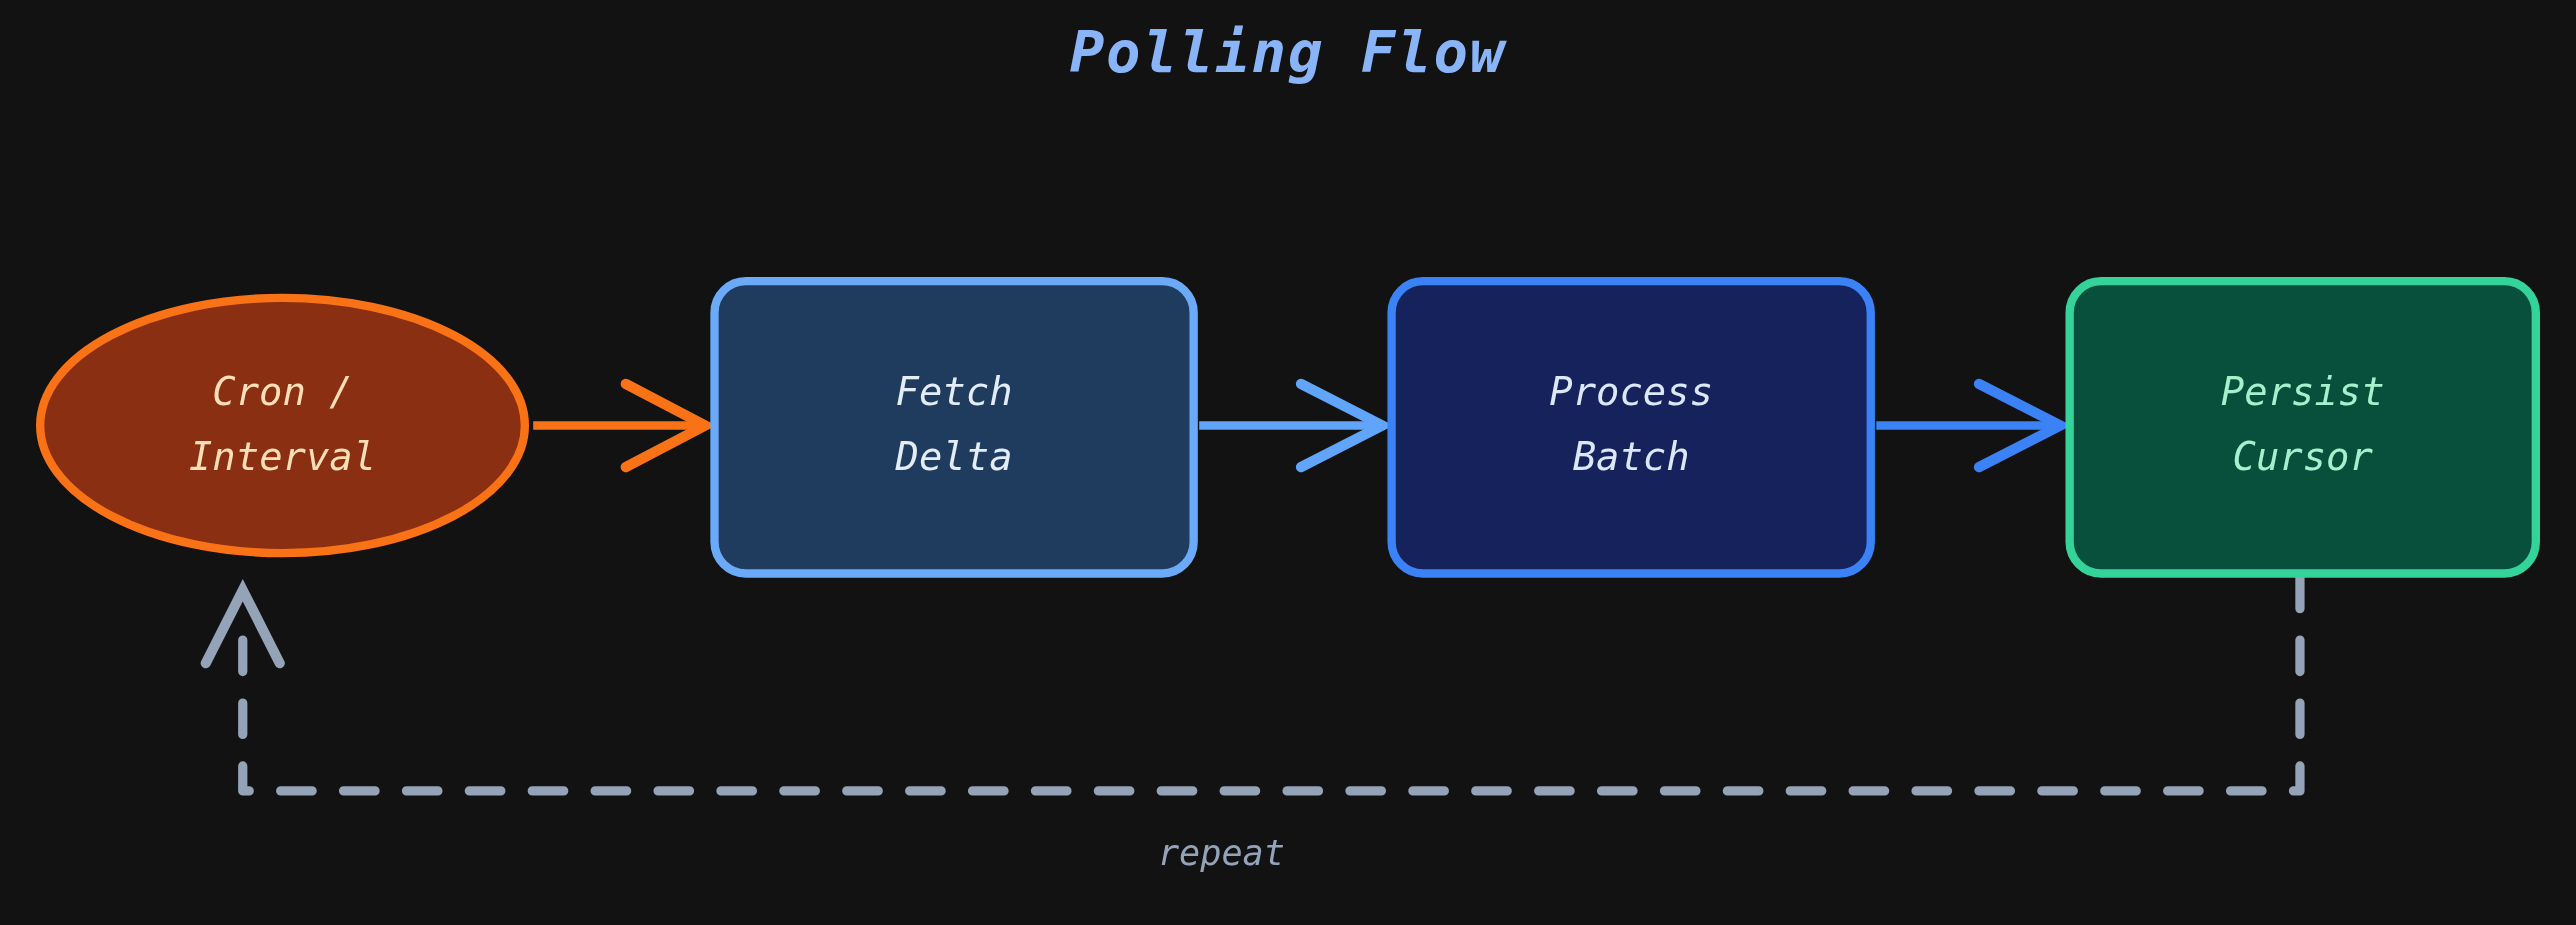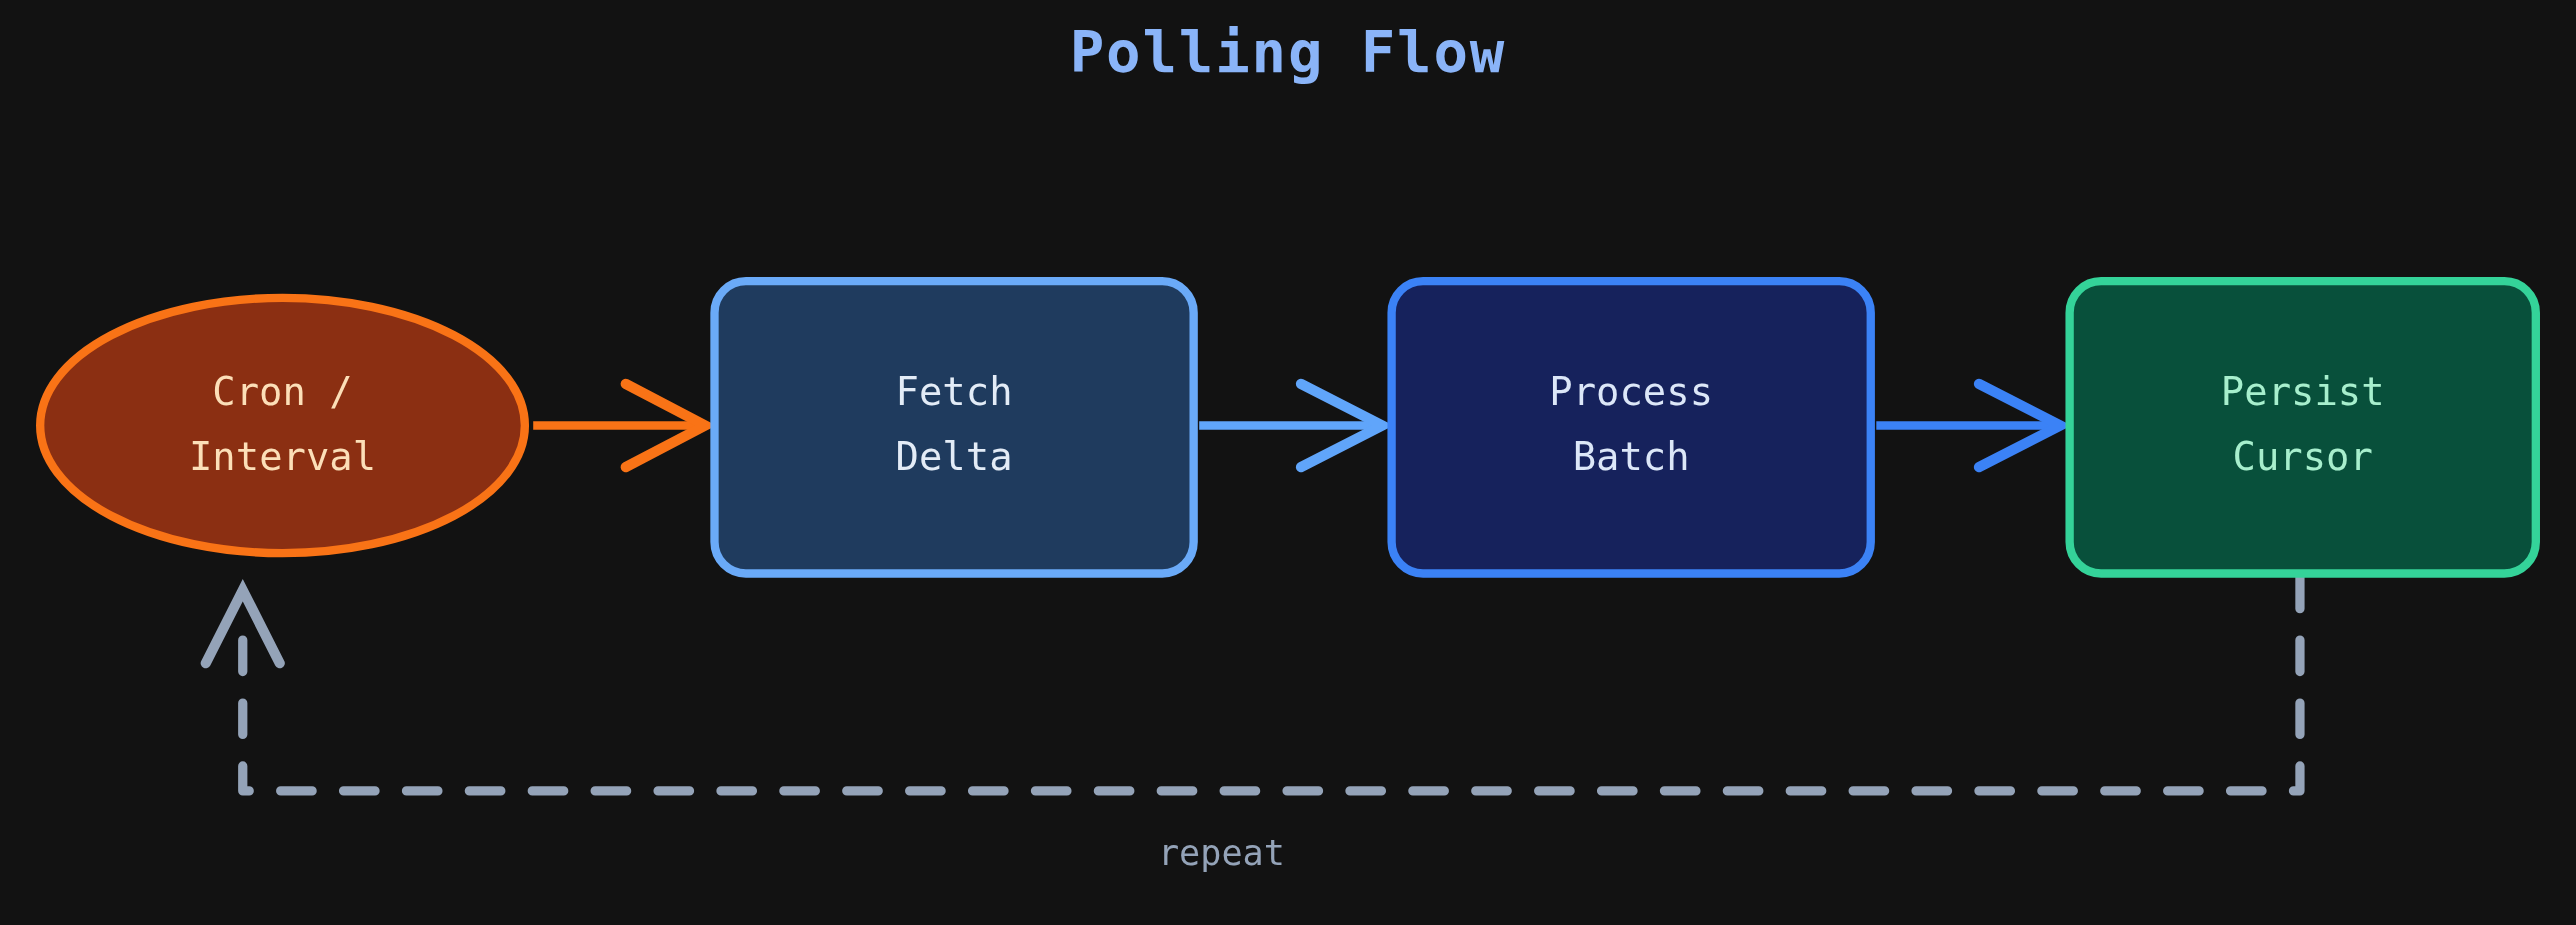--- a/index.html
+++ b/index.html
@@ -44,21 +44,21 @@
     font-size: 38px;
     font-weight: 400;
   }
   .node-shape, .edge-line, .arrow-head, .loop-line, .loop-arrow-head {
     cursor: default;
   }
 </style>
 </head>
 <body style="background: rgb(18, 18, 18);">
 
-<div id="diagram-root" style="background: rgb(18, 18, 18);">
+<div id="diagram-root" style="background: rgb(18, 18, 18); font-style: italic;">
 
   <svg id="flow-svg" viewBox="0 0 2784 1000">
 
     <text class="diagram-title" id="title-text" x="1392" y="78" text-anchor="middle" fill="#8ab4f8">Polling Flow</text>
 
     <g>
       <line class="edge-line" id="edge0-line" x1="576" y1="460" x2="764" y2="460" stroke="#f97316" stroke-width="9" stroke-linecap="butt"></line>
       <path class="arrow-head" id="edge0-head" d="M 676 415 L 762 460 L 676 505" fill="none" stroke="#f97316" stroke-width="11" stroke-linecap="round" stroke-linejoin="miter"></path>
     </g>
 

